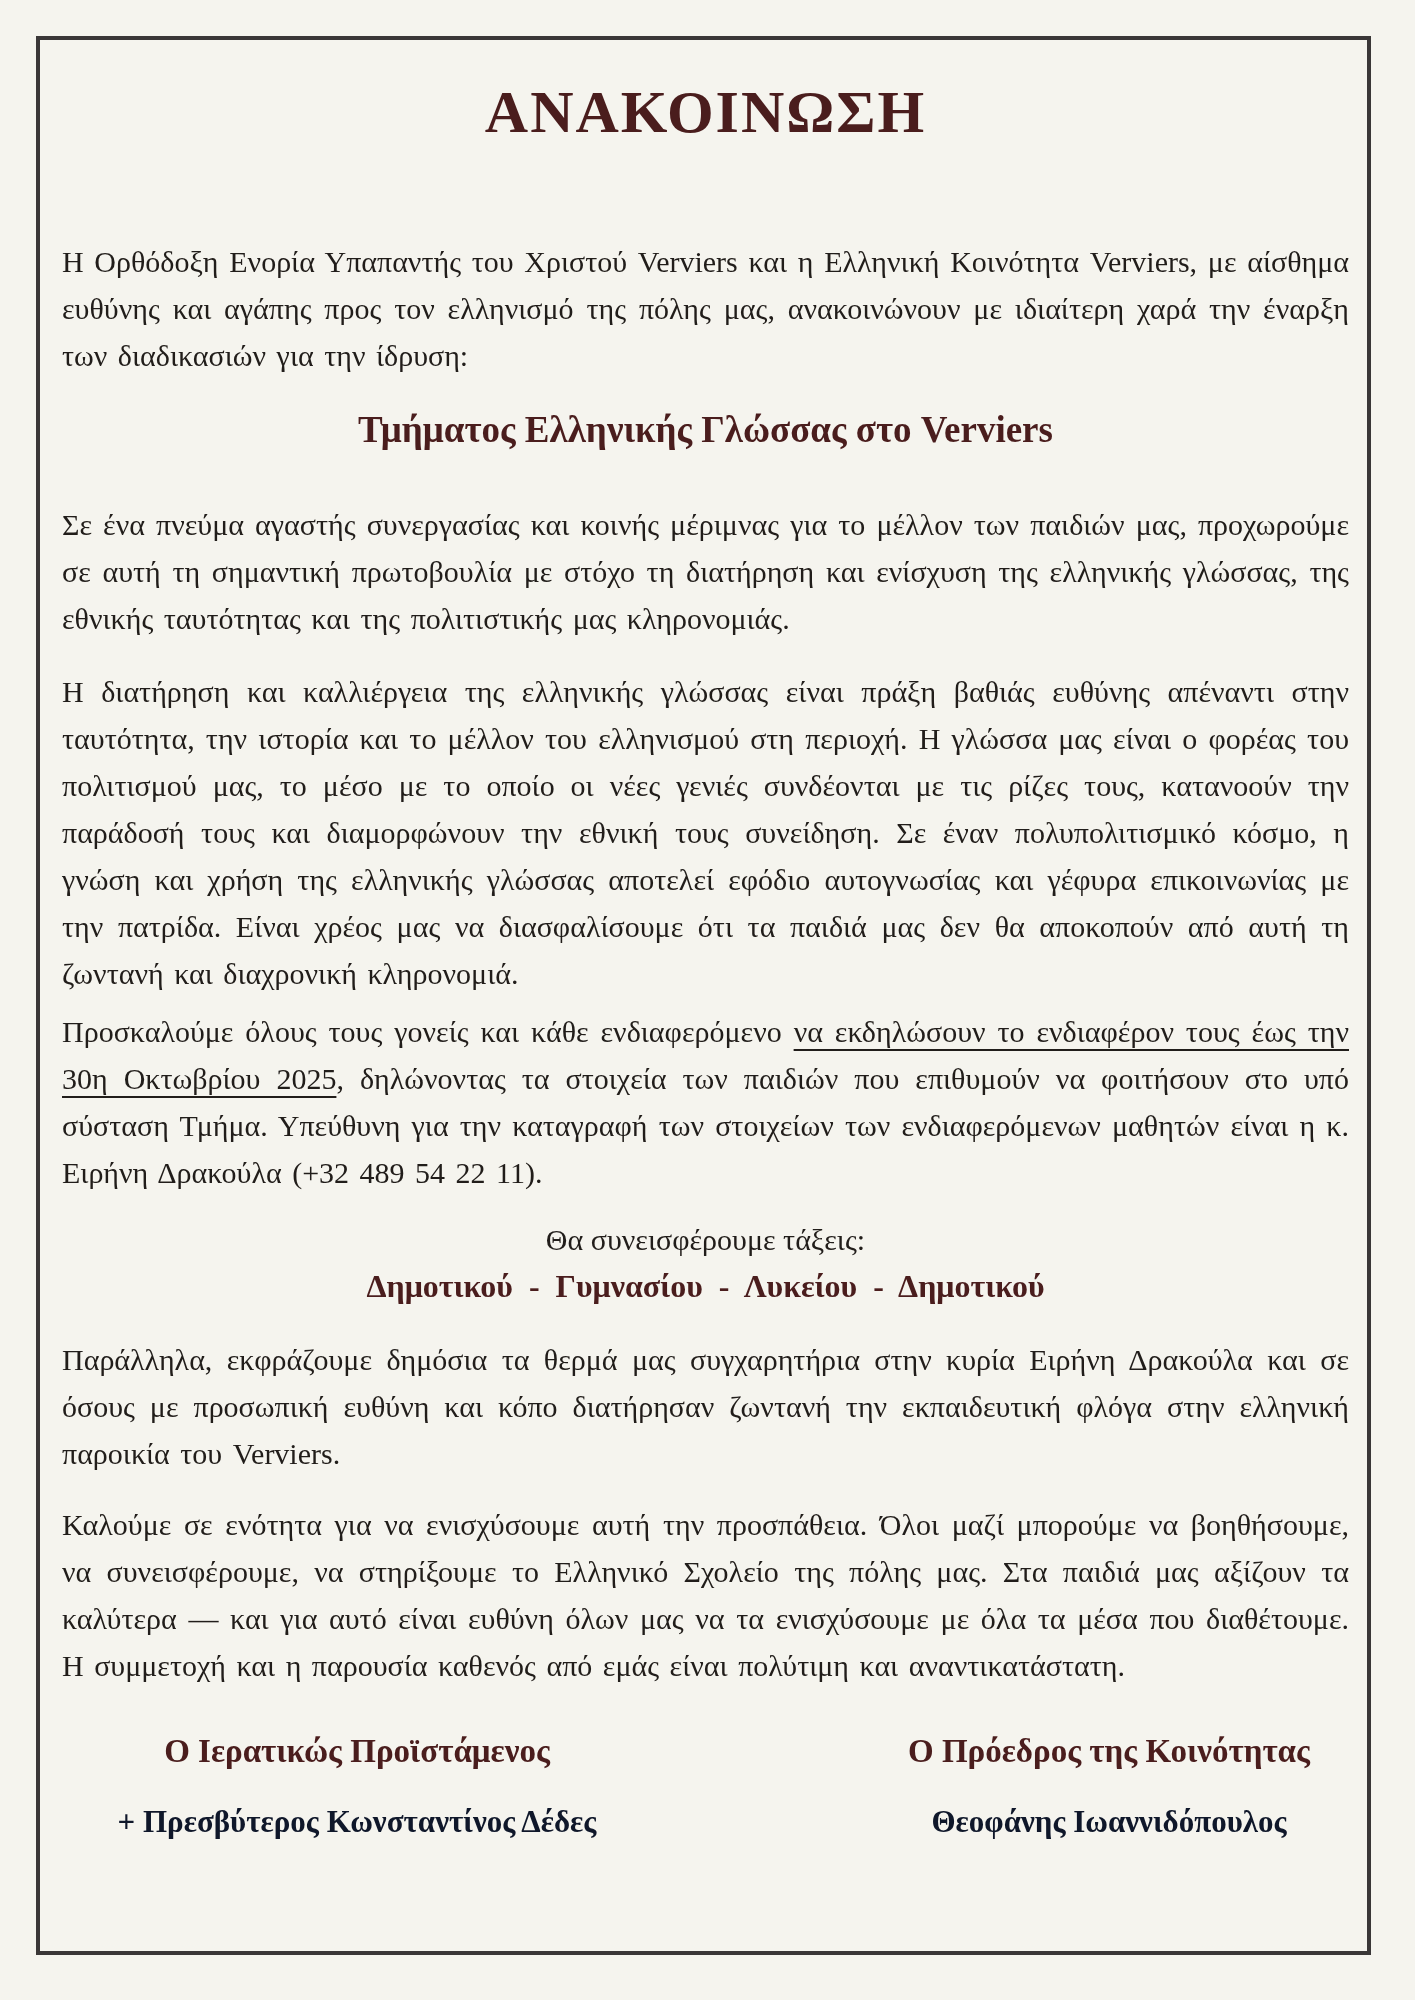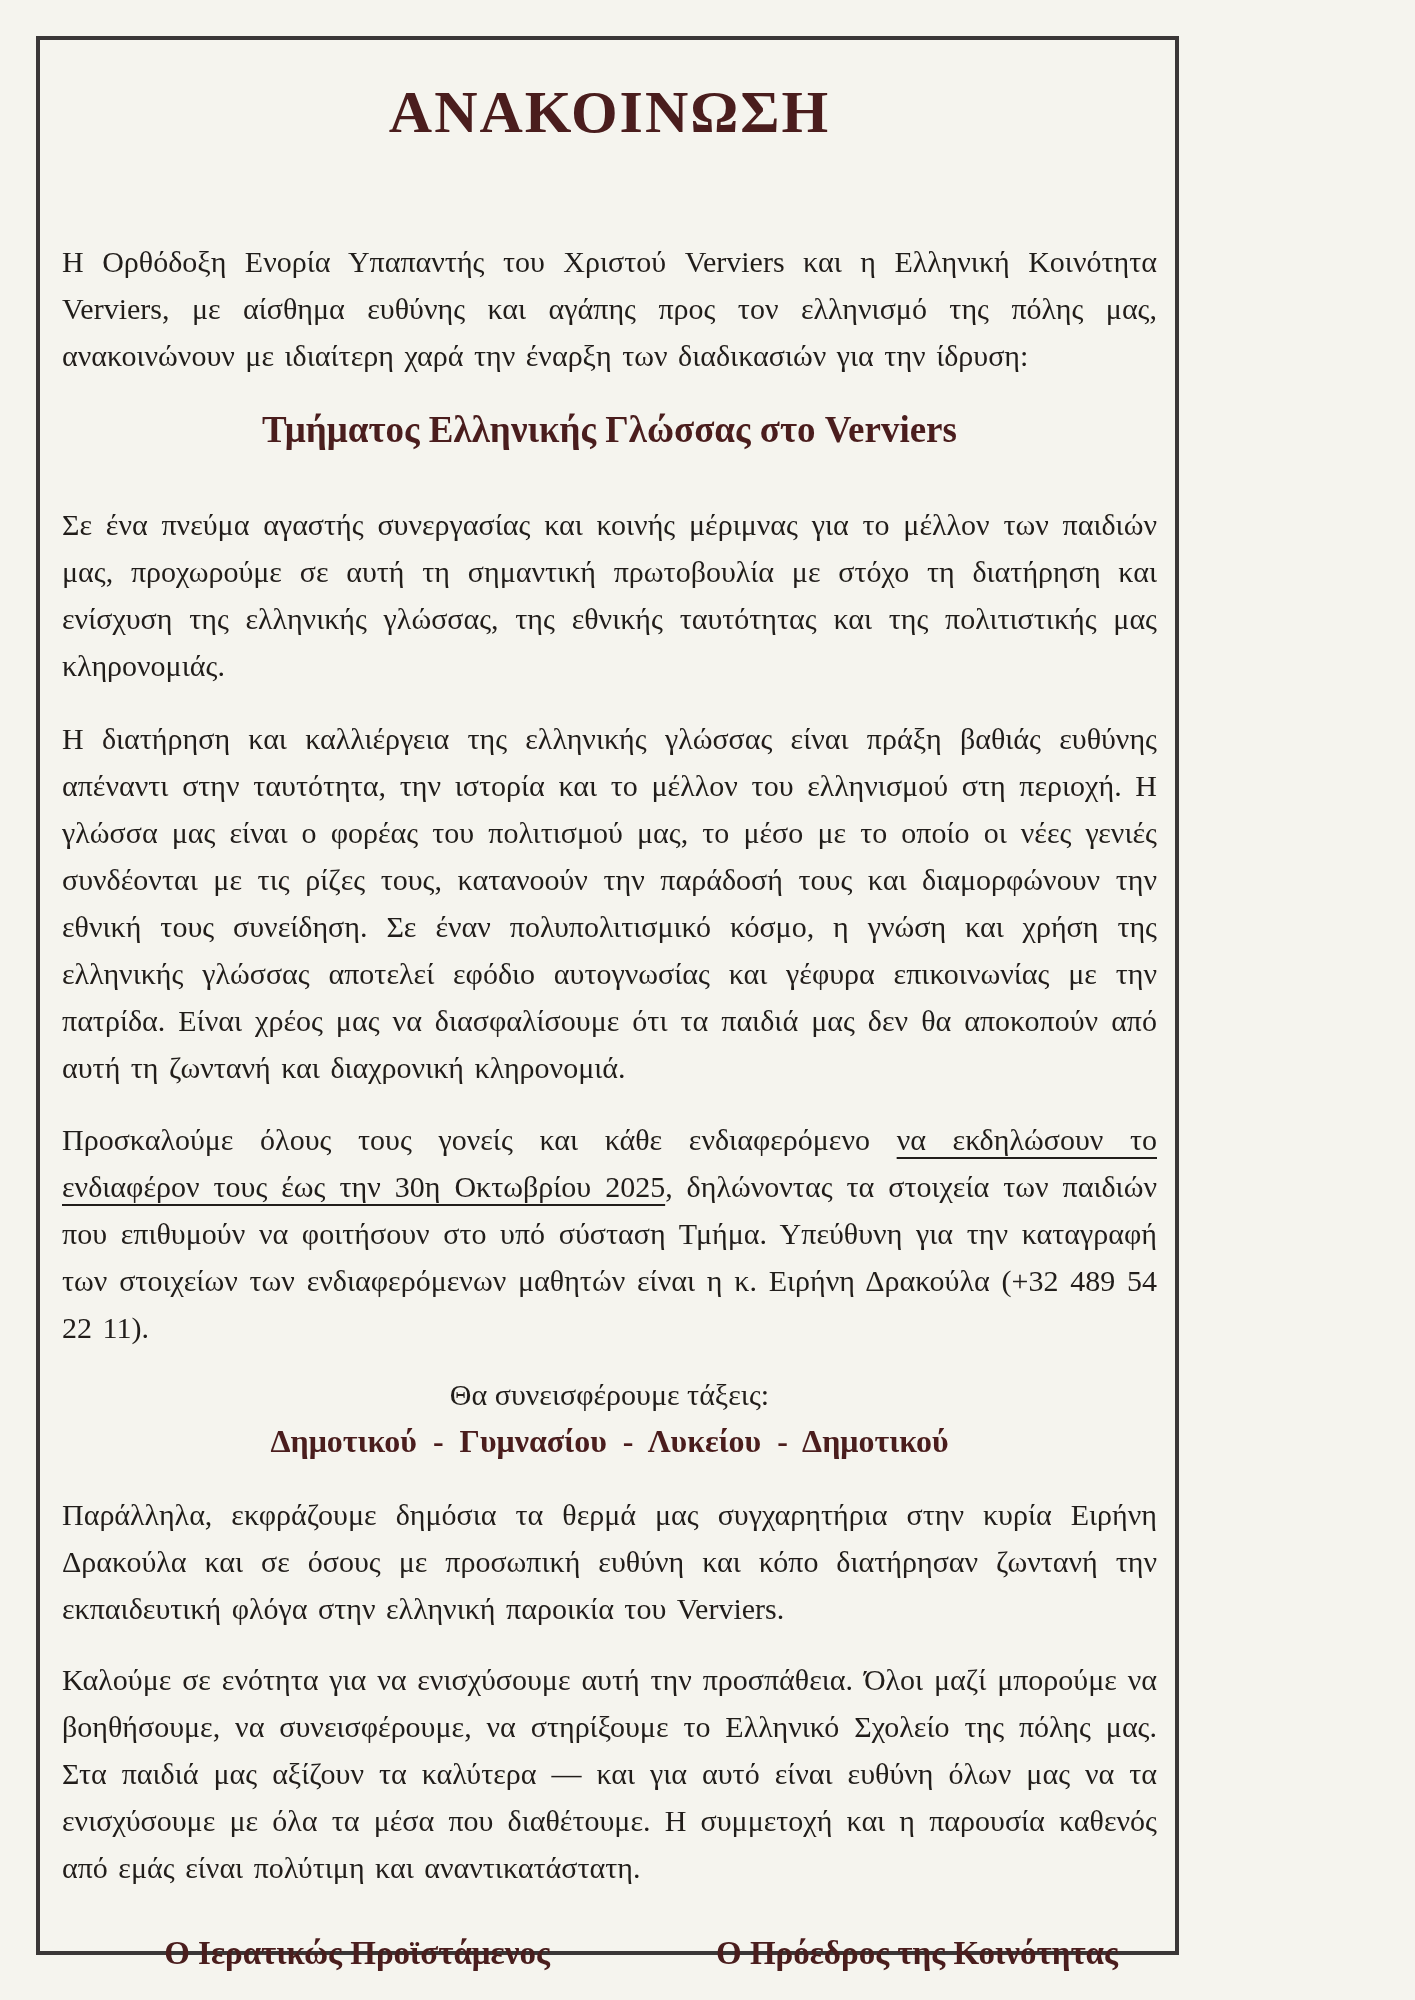--- a/index.html
+++ b/index.html
@@ -16,21 +16,21 @@
   }
   .page {
     position: absolute;
     inset: 0;
     background: #f5f4ee;
   }
   .frame {
     position: absolute;
     left: 36px;
     top: 36px;
-    width: 1143px;
+    width: 1335px;
     height: 1919px;
     border: 4px solid #3a3737;
     box-sizing: border-box;
     padding: 0 18px 0 22px;
   }
   .doc-title {
     margin: 42px 0 0 0;
     text-align: center;
     color: #4a1d1d;
     font-size: 60px;
@@ -50,21 +50,21 @@
   .subtitle {
     margin: 30px 0 0 0;
     text-align: center;
     color: #4a1d1d;
     font-size: 37px;
     font-weight: bold;
     line-height: 42px;
   }
   .p-spirit { margin-top: 50px; }
   .p-preservation { margin-top: 26px; }
-  .p-invitation { margin-top: 25px; }
+  .p-invitation { margin-top: 11px; }
   .underlined {
     text-decoration: underline;
     text-decoration-thickness: 2px;
     text-underline-offset: 7px;
   }
   .classes-intro {
     margin-top: 20px;
     text-align: center;
     word-spacing: normal;
   }

